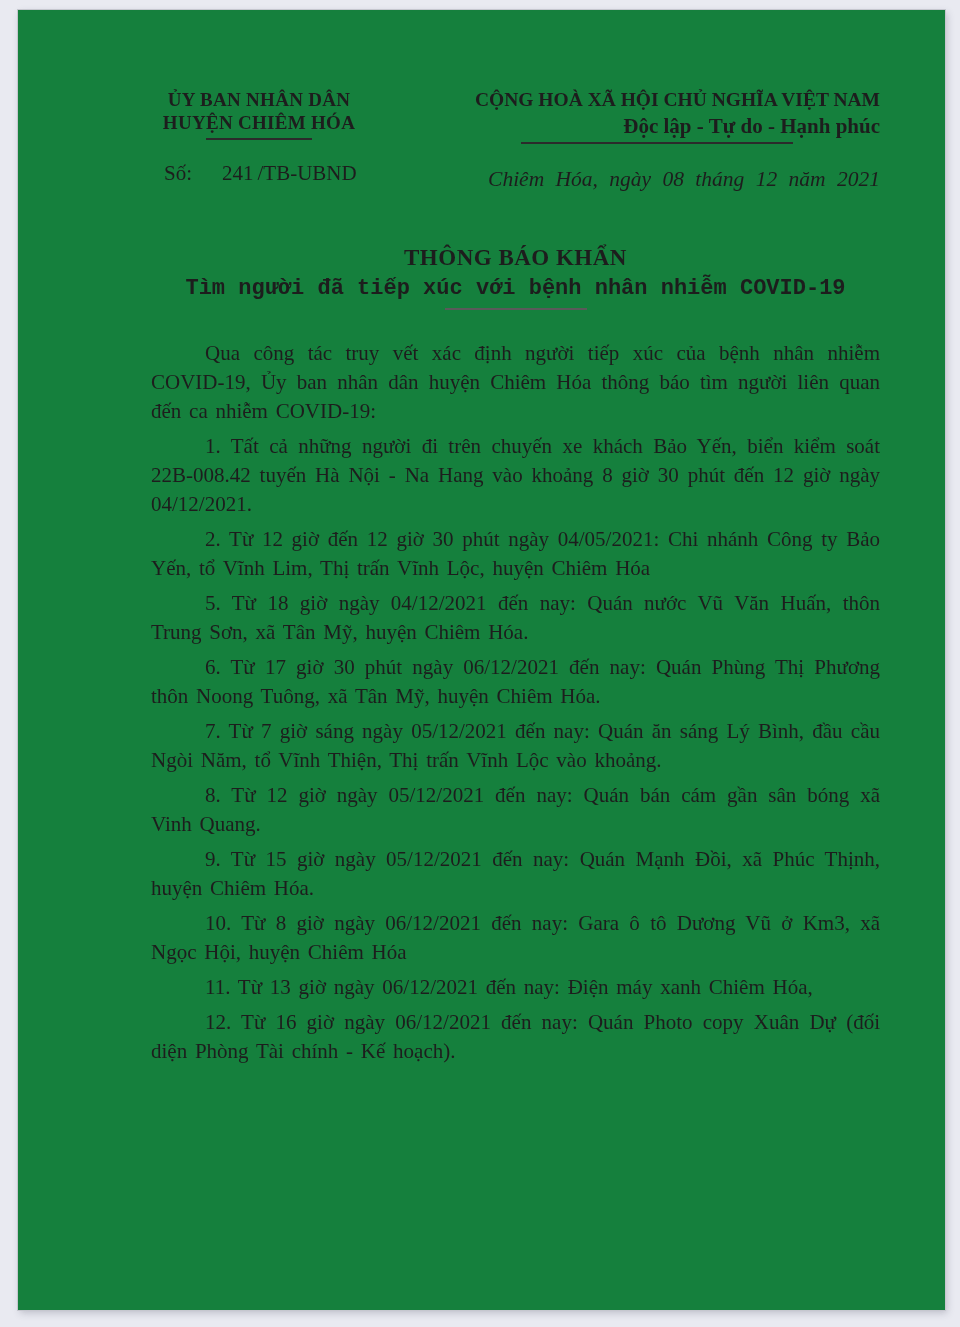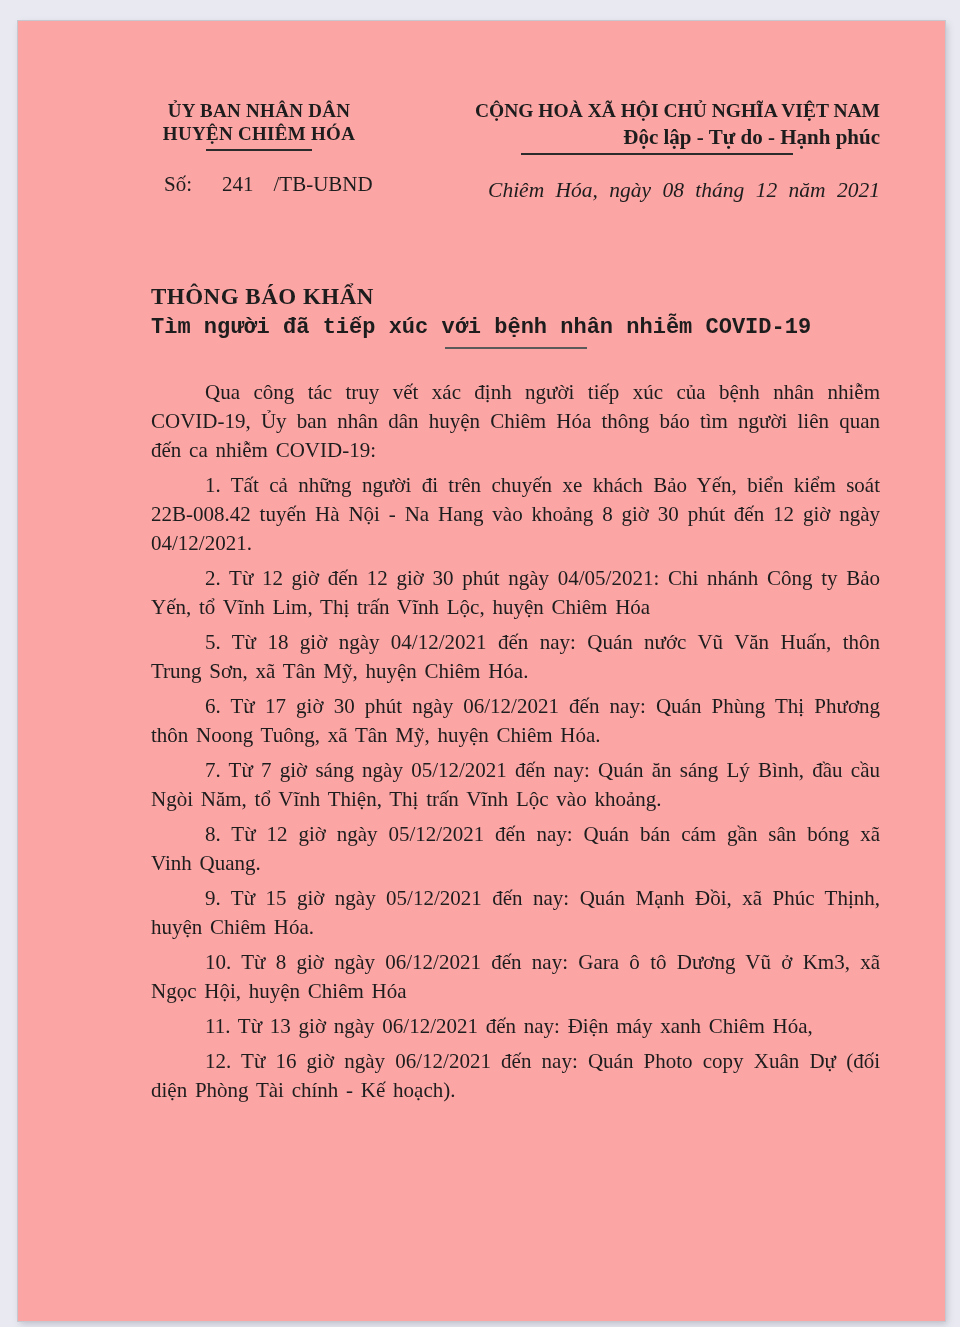--- a/index.html
+++ b/index.html
@@ -5,42 +5,42 @@
   html, body { margin: 0; padding: 0; }
   body {
     width: 960px; height: 1327px;
     background: #e9eaf1;
     position: relative;
     overflow: hidden;
     font-family: "Liberation Serif", "DejaVu Serif", serif;
     color: #1d1d1d;
   }
   .paper {
-    position: absolute; left: 18px; top: 21px;
+    position: absolute; left: 18px; top: 10px;
     width: 927px; height: 1300px;
-    background: #fca5a5;
+    background: #15803d;
     box-sizing: border-box;
     padding: 78px 65px 0 133px;
     box-shadow: 0 0 0 1px #c6c7cf, 2px 3px 7px rgba(60,60,85,.25);
   }
   
   .hdr { display: flex; justify-content: space-between; align-items: flex-start; }
   .hdr-left { width: 216px; text-align: center; }
   .org-line { font-weight: bold; font-size: 19px; line-height: 23px; letter-spacing: .3px; white-space: nowrap; }
   .rule-left { width: 106px; border-top: 2px solid #2b2b2b; margin: 4px auto 0; }
   .doc-number { margin-top: 21px; font-size: 21px; text-align: left; padding-left: 13px; white-space: nowrap; }
   .doc-number .num { margin-left: 30px; }
-  .doc-number .suffix { margin-left: 20px; }
+  .doc-number .suffix { margin-left: 4px; }
   .hdr-right { width: 446px; text-align: right; }
   .nat-line1 { font-weight: bold; font-size: 19.5px; line-height: 23px; white-space: nowrap; }
   .nat-line2 { font-weight: bold; font-size: 21px; line-height: 26px; margin-top: 2px; }
   .rule-right { width: 272px; border-top: 2px solid #2b2b2b; margin: 3px auto 0; }
   .date-line { font-style: italic; font-size: 21.5px; margin-top: 23px; word-spacing: 6px; white-space: nowrap; }
   
-  .title-block { margin-top: 80px; }
+  .title-block { margin-top: 52px; text-align: center; }
   .title-main { font-weight: bold; font-size: 23px; line-height: 28px; letter-spacing: .5px; }
   .title-sub { font-weight: bold; font-size: 22px; line-height: 27px; margin-top: 3px; font-family: Liberation Mono, monospace; }
   .rule-title { width: 142px; border-top: 2.5px solid #5a5a5a; margin: 6px auto 0; }
   
   .doc-body { margin-top: 29px; font-size: 21px; line-height: 29px; text-align: justify; word-spacing: 2.5px; }
   .doc-body p { margin: 0 0 6px 0; text-indent: 54px; }
   .it { font-style: italic; }
 </style>
 </head>
 <body>

